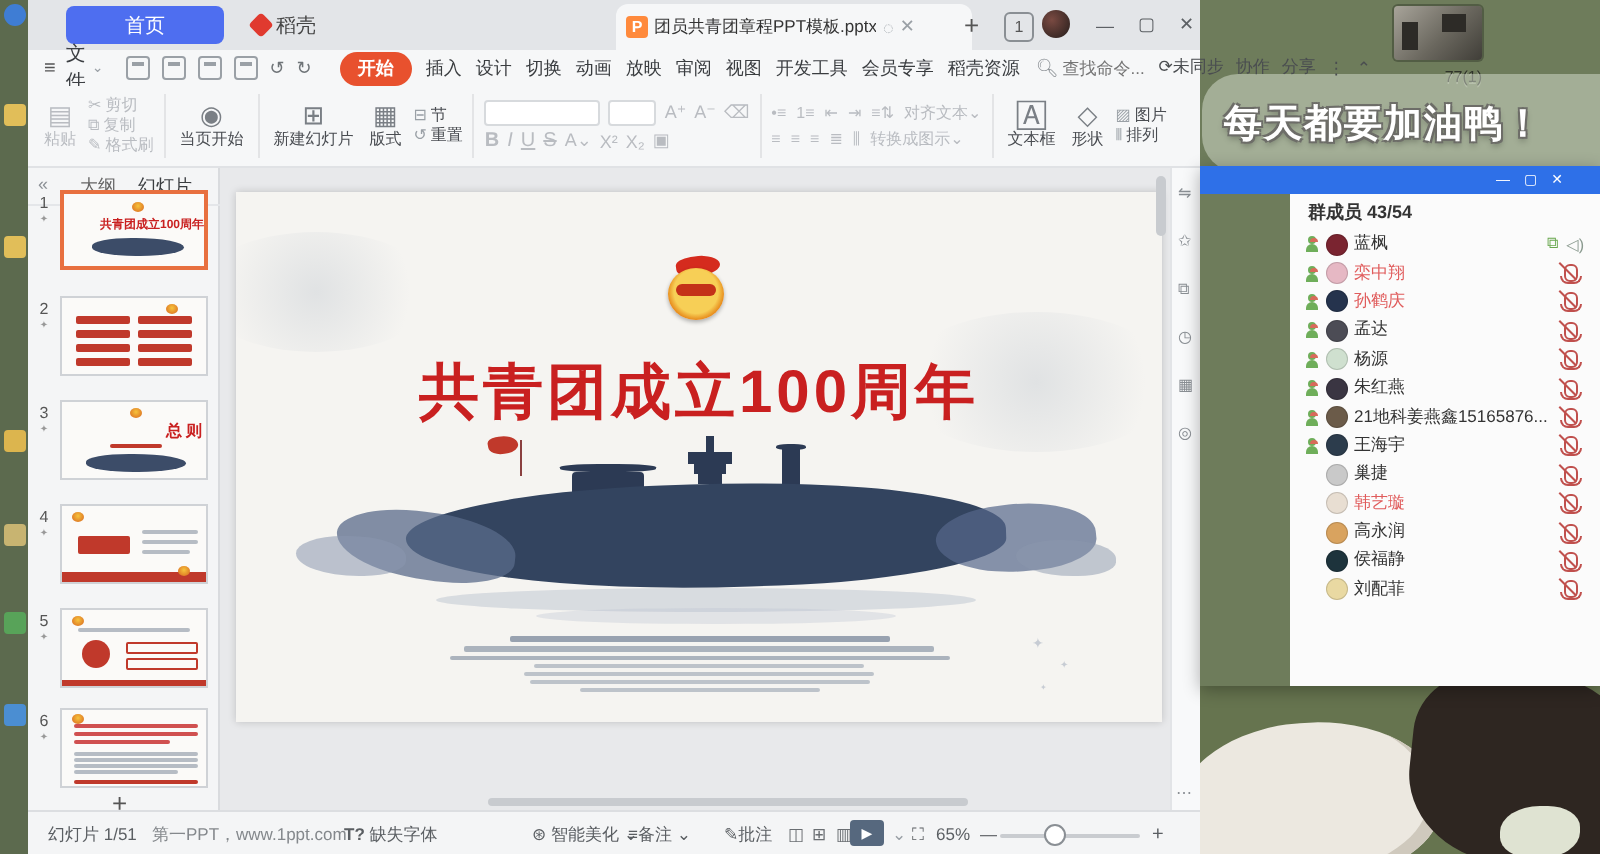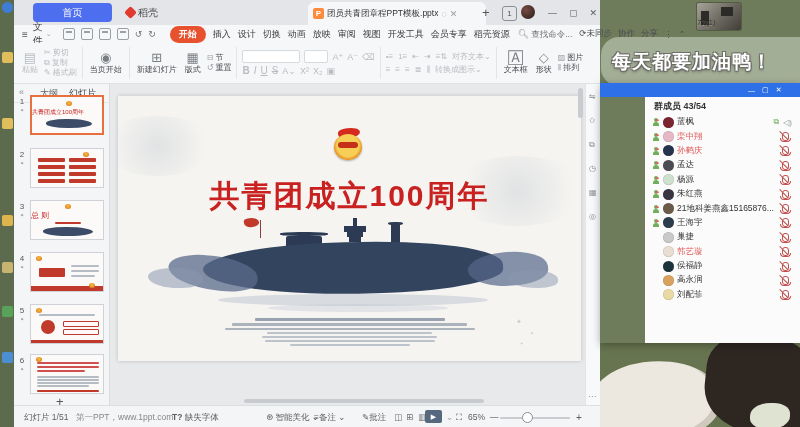--- a/index.html
+++ b/index.html
@@ -10,21 +10,21 @@
   .desk-ic{position:absolute;left:2px;width:11px;height:11px;border-radius:2px;opacity:.95;}
   
   .art{position:absolute;right:0;top:343px;width:200px;height:84px;background:#66744f;overflow:hidden;}
   .art .blanket{position:absolute;left:-10px;top:18px;width:130px;height:80px;background:#ece8e0;border-radius:45% 55% 40% 40%;transform:rotate(-8deg);box-shadow:inset -6px -4px 0 #cfc9bd;}
   .art .figure{position:absolute;left:105px;top:-6px;width:110px;height:95px;background:#2e2621;border-radius:35% 40% 30% 45%;transform:rotate(6deg);}
   .art .paw{position:absolute;left:150px;top:60px;width:40px;height:26px;background:#dfe3d2;border-radius:50% 40% 50% 40%;}
   
   .vthumb{position:absolute;left:697px;top:3px;width:44px;height:27px;border-radius:2px;
     background:linear-gradient(135deg,#a8a49a 0%,#6b685f 55%,#403e38 100%);box-shadow:0 0 0 1px rgba(0,0,0,.25);}
   .vthumb i{position:absolute;display:block;background:#2d2b27;}
-  .vlabel{position:absolute;left:697px;top:18px;width:44px;text-align:left;font-size:8px;color:#2f332a;text-shadow:0 1px 0 rgba(255,255,255,.25);}
+  .vlabel{position:absolute;left:697px;top:34px;width:44px;text-align:right;font-size:8px;color:#2f332a;text-shadow:0 1px 0 rgba(255,255,255,.25);}
   .banner{position:absolute;left:601px;top:37px;width:199px;height:49px;background:rgba(228,234,221,.45);border-radius:18px 0 0 18px;}
   .banner-text{position:absolute;left:612px;top:49px;font-size:19px;font-weight:bold;letter-spacing:1px;color:#fff;white-space:nowrap;
     text-shadow:-1px -1px 0 #6d6d68,1px -1px 0 #6d6d68,-1px 1px 0 #6d6d68,1px 1px 0 #6d6d68,0 2px 3px rgba(0,0,0,.35);}
   
   .wps{position:absolute;left:14px;top:0;width:586px;height:427px;background:#f6f7f8;z-index:2;}
   .tabbar{position:absolute;left:0;top:0;width:586px;height:25px;background:#e3e5e8;}
   .tab-home{position:absolute;left:19px;top:3px;width:79px;height:19px;background:#4e6ef0;border-radius:4px;color:#fff;font-size:10px;display:flex;align-items:center;justify-content:center;}
   .tab-docer{position:absolute;left:112px;top:3px;height:19px;display:flex;align-items:center;gap:3px;font-size:10px;color:#444;}
   .docer-logo{width:9px;height:9px;background:#e03a2f;border-radius:2px;transform:rotate(45deg);display:inline-block;}
   .tab-doc{position:absolute;left:294px;top:2px;width:168px;height:23px;background:#f6f7f8;border-radius:6px 6px 0 0;display:flex;align-items:center;padding:0 5px;gap:3px;}
@@ -74,21 +74,21 @@
   .lhead .slides{position:absolute;left:55px;top:3px;color:#3a3d40;border-bottom:2px solid #e8512e;padding-bottom:1px;}
   .thumb-row{position:absolute;left:0;width:96px;}
   .tnum{position:absolute;left:3px;top:2px;width:10px;font-size:8px;color:#555;text-align:center;line-height:9px;}
   .tnum .st{display:block;font-size:5px;color:#999;}
   .thumb{position:absolute;left:16px;top:0;width:74px;height:40px;background:#fbfaf8;border:1px solid #cfd2d6;box-sizing:border-box;overflow:hidden;}
   .thumb.sel{border:2px solid #e8703f;}
   .gold-dot{position:absolute;width:6px;height:5px;background:radial-gradient(circle at 50% 40%,#f6c33c,#d8641e);border-radius:50%;}
   .redbar{position:absolute;background:#c0392b;border-radius:1px;}
   .graybar{position:absolute;background:#b6bcc4;border-radius:1px;}
   .navy-blob{position:absolute;background:#3c4c68;border-radius:45% 55% 50% 50%;}
-  .mini-title{position:absolute;width:100%;text-align:left;color:#c92020;font-weight:normal;white-space:nowrap;}
+  .mini-title{position:absolute;width:100%;text-align:right;color:#c92020;font-weight:bold;white-space:nowrap;}
   .add-slide{position:absolute;left:42px;top:310px;font-size:13px;color:#555;}
   
   .sarea{position:absolute;left:96px;top:84px;width:475px;height:321px;background:#e8e9eb;}
   .slide{position:absolute;left:8px;top:12px;width:463px;height:265px;background:#f5f4f1;box-shadow:0 0 4px rgba(0,0,0,.18);overflow:hidden;}
   .cloud{position:absolute;border-radius:50%;background:radial-gradient(circle,rgba(170,180,192,.28),rgba(170,180,192,0) 70%);}
   .emblem{position:absolute;left:212px;top:32px;width:38px;height:34px;}
   .emblem .ring{position:absolute;left:4px;top:6px;width:28px;height:26px;border-radius:50%;background:radial-gradient(circle at 50% 45%,#f7cf56 0 55%,#e89020 70%,#c43118 100%);box-shadow:0 1px 2px rgba(0,0,0,.3);}
   .emblem .flag{position:absolute;left:8px;top:0px;width:22px;height:10px;background:#d52b1e;border-radius:40% 60% 50% 50%;transform:rotate(-8deg);}
   .emblem .band{position:absolute;left:8px;top:14px;width:20px;height:6px;background:#c43118;border-radius:3px;}
   .slide-title{position:absolute;left:0;top:80px;width:100%;text-align:center;font-size:30px;font-weight:800;letter-spacing:2px;color:#c92020;}
@@ -562,29 +562,29 @@
   </div>
           <div class="mrow red-name">
     <span class="fig" style="visibility: hidden;"></span>
     <span class="mav" style="background: rgb(232, 222, 210);"></span>
     <span class="mname">韩艺璇</span>
 
     <span class="mic"></span>
   </div>
           <div class="mrow">
     <span class="fig" style="visibility: hidden;"></span>
+    <span class="mav" style="background: rgb(217, 163, 95);"></span>
+    <span class="mname">高永润</span>
+
+    <span class="mic"></span>
+  </div>
+          <div class="mrow">
+    <span class="fig" style="visibility: hidden;"></span>
     <span class="mav" style="background: rgb(29, 51, 60);"></span>
     <span class="mname">侯福静</span>
-
-    <span class="mic"></span>
-  </div>
-          <div class="mrow">
-    <span class="fig" style="visibility: hidden;"></span>
-    <span class="mav" style="background: rgb(217, 163, 95);"></span>
-    <span class="mname">高永润</span>
 
     <span class="mic"></span>
   </div>
           <div class="mrow">
     <span class="fig" style="visibility: hidden;"></span>
     <span class="mav" style="background: rgb(233, 217, 162);"></span>
     <span class="mname">刘配菲</span>
 
     <span class="mic"></span>
   </div>

